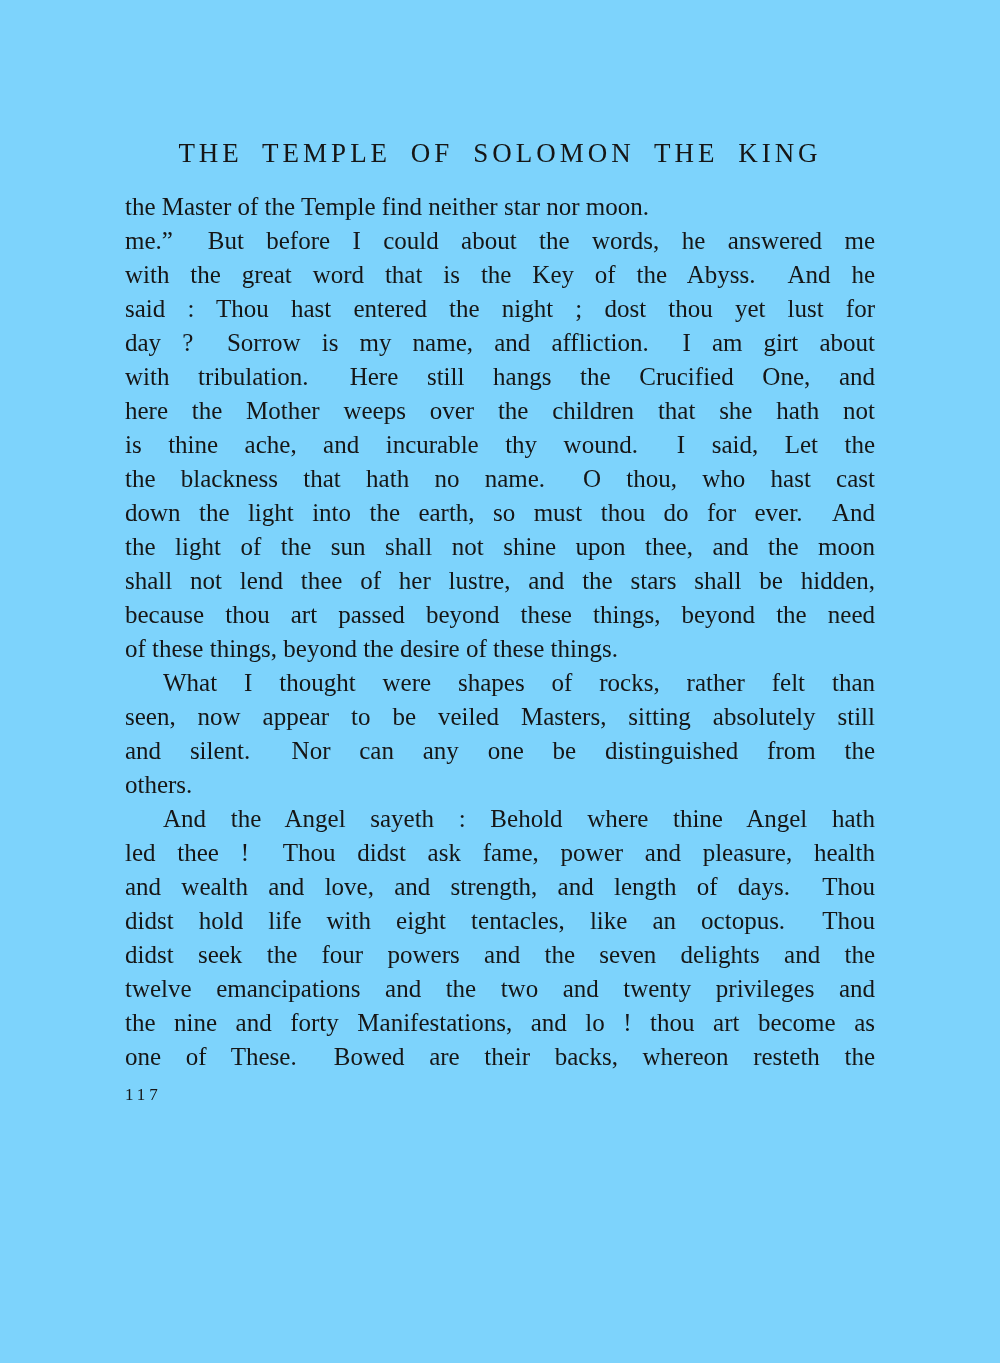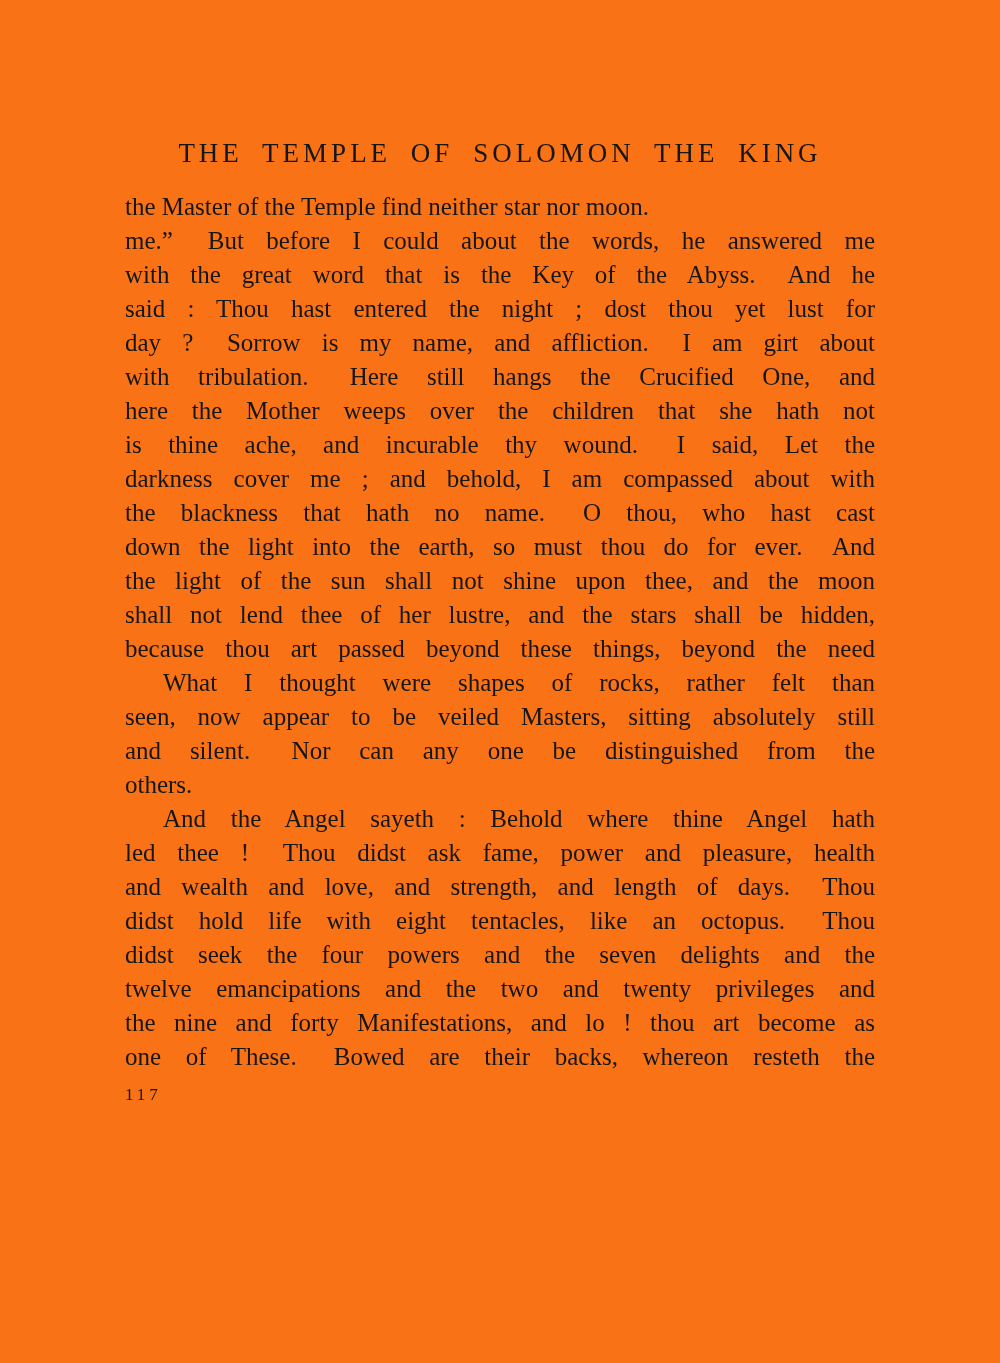--- a/index.html
+++ b/index.html
@@ -8,21 +8,21 @@
     height: 1363px;
     background: #fdfdfb;
     position: relative;
     font-family: "Liberation Serif", "DejaVu Serif", serif;
     color: #161616;
     -webkit-font-smoothing: antialiased;
   }
   .page {
     position: absolute;
     inset: 0;
-    background: #f97316;
+    background: #7dd3fc;
   }
   .text-block {
     position: absolute;
     left: 125px;
     top: 136px;
     width: 750px;
   }
   .running-header {
     text-align: center;
     font-size: 27px;
@@ -65,26 +65,26 @@
     <div class="running-header">THE TEMPLE OF SOLOMON THE KING</div>
     <div class="body-text">
       <div class="line end">the Master of the Temple find neither star nor moon.</div>
       <div class="line">me.”  But before I could about the words, he answered me</div>
       <div class="line">with the great word that is the Key of the Abyss.  And he</div>
       <div class="line">said : Thou hast entered the night ; dost thou yet lust for</div>
       <div class="line">day ?  Sorrow is my name, and affliction.  I am girt about</div>
       <div class="line">with tribulation.  Here still hangs the Crucified One, and</div>
       <div class="line">here the Mother weeps over the children that she hath not</div>
       <div class="line">is thine ache, and incurable thy wound.  I said, Let the</div>
-      <div class="line">darkness cover me ; and behold, I am compassed about with</div>
       <div class="line">the blackness that hath no name.  O thou, who hast cast</div>
       <div class="line">down the light into the earth, so must thou do for ever.  And</div>
       <div class="line">the light of the sun shall not shine upon thee, and the moon</div>
       <div class="line">shall not lend thee of her lustre, and the stars shall be hidden,</div>
       <div class="line">because thou art passed beyond these things, beyond the need</div>
+      <div class="line end">of these things, beyond the desire of these things.</div>
       <div class="line indent">What I thought were shapes of rocks, rather felt than</div>
       <div class="line">seen, now appear to be veiled Masters, sitting absolutely still</div>
       <div class="line">and silent.  Nor can any one be distinguished from the</div>
       <div class="line end">others.</div>
       <div class="line indent">And the Angel sayeth : Behold where thine Angel hath</div>
       <div class="line">led thee !  Thou didst ask fame, power and pleasure, health</div>
       <div class="line">and wealth and love, and strength, and length of days.  Thou</div>
       <div class="line">didst hold life with eight tentacles, like an octopus.  Thou</div>
       <div class="line">didst seek the four powers and the seven delights and the</div>
       <div class="line">twelve emancipations and the two and twenty privileges and</div>

